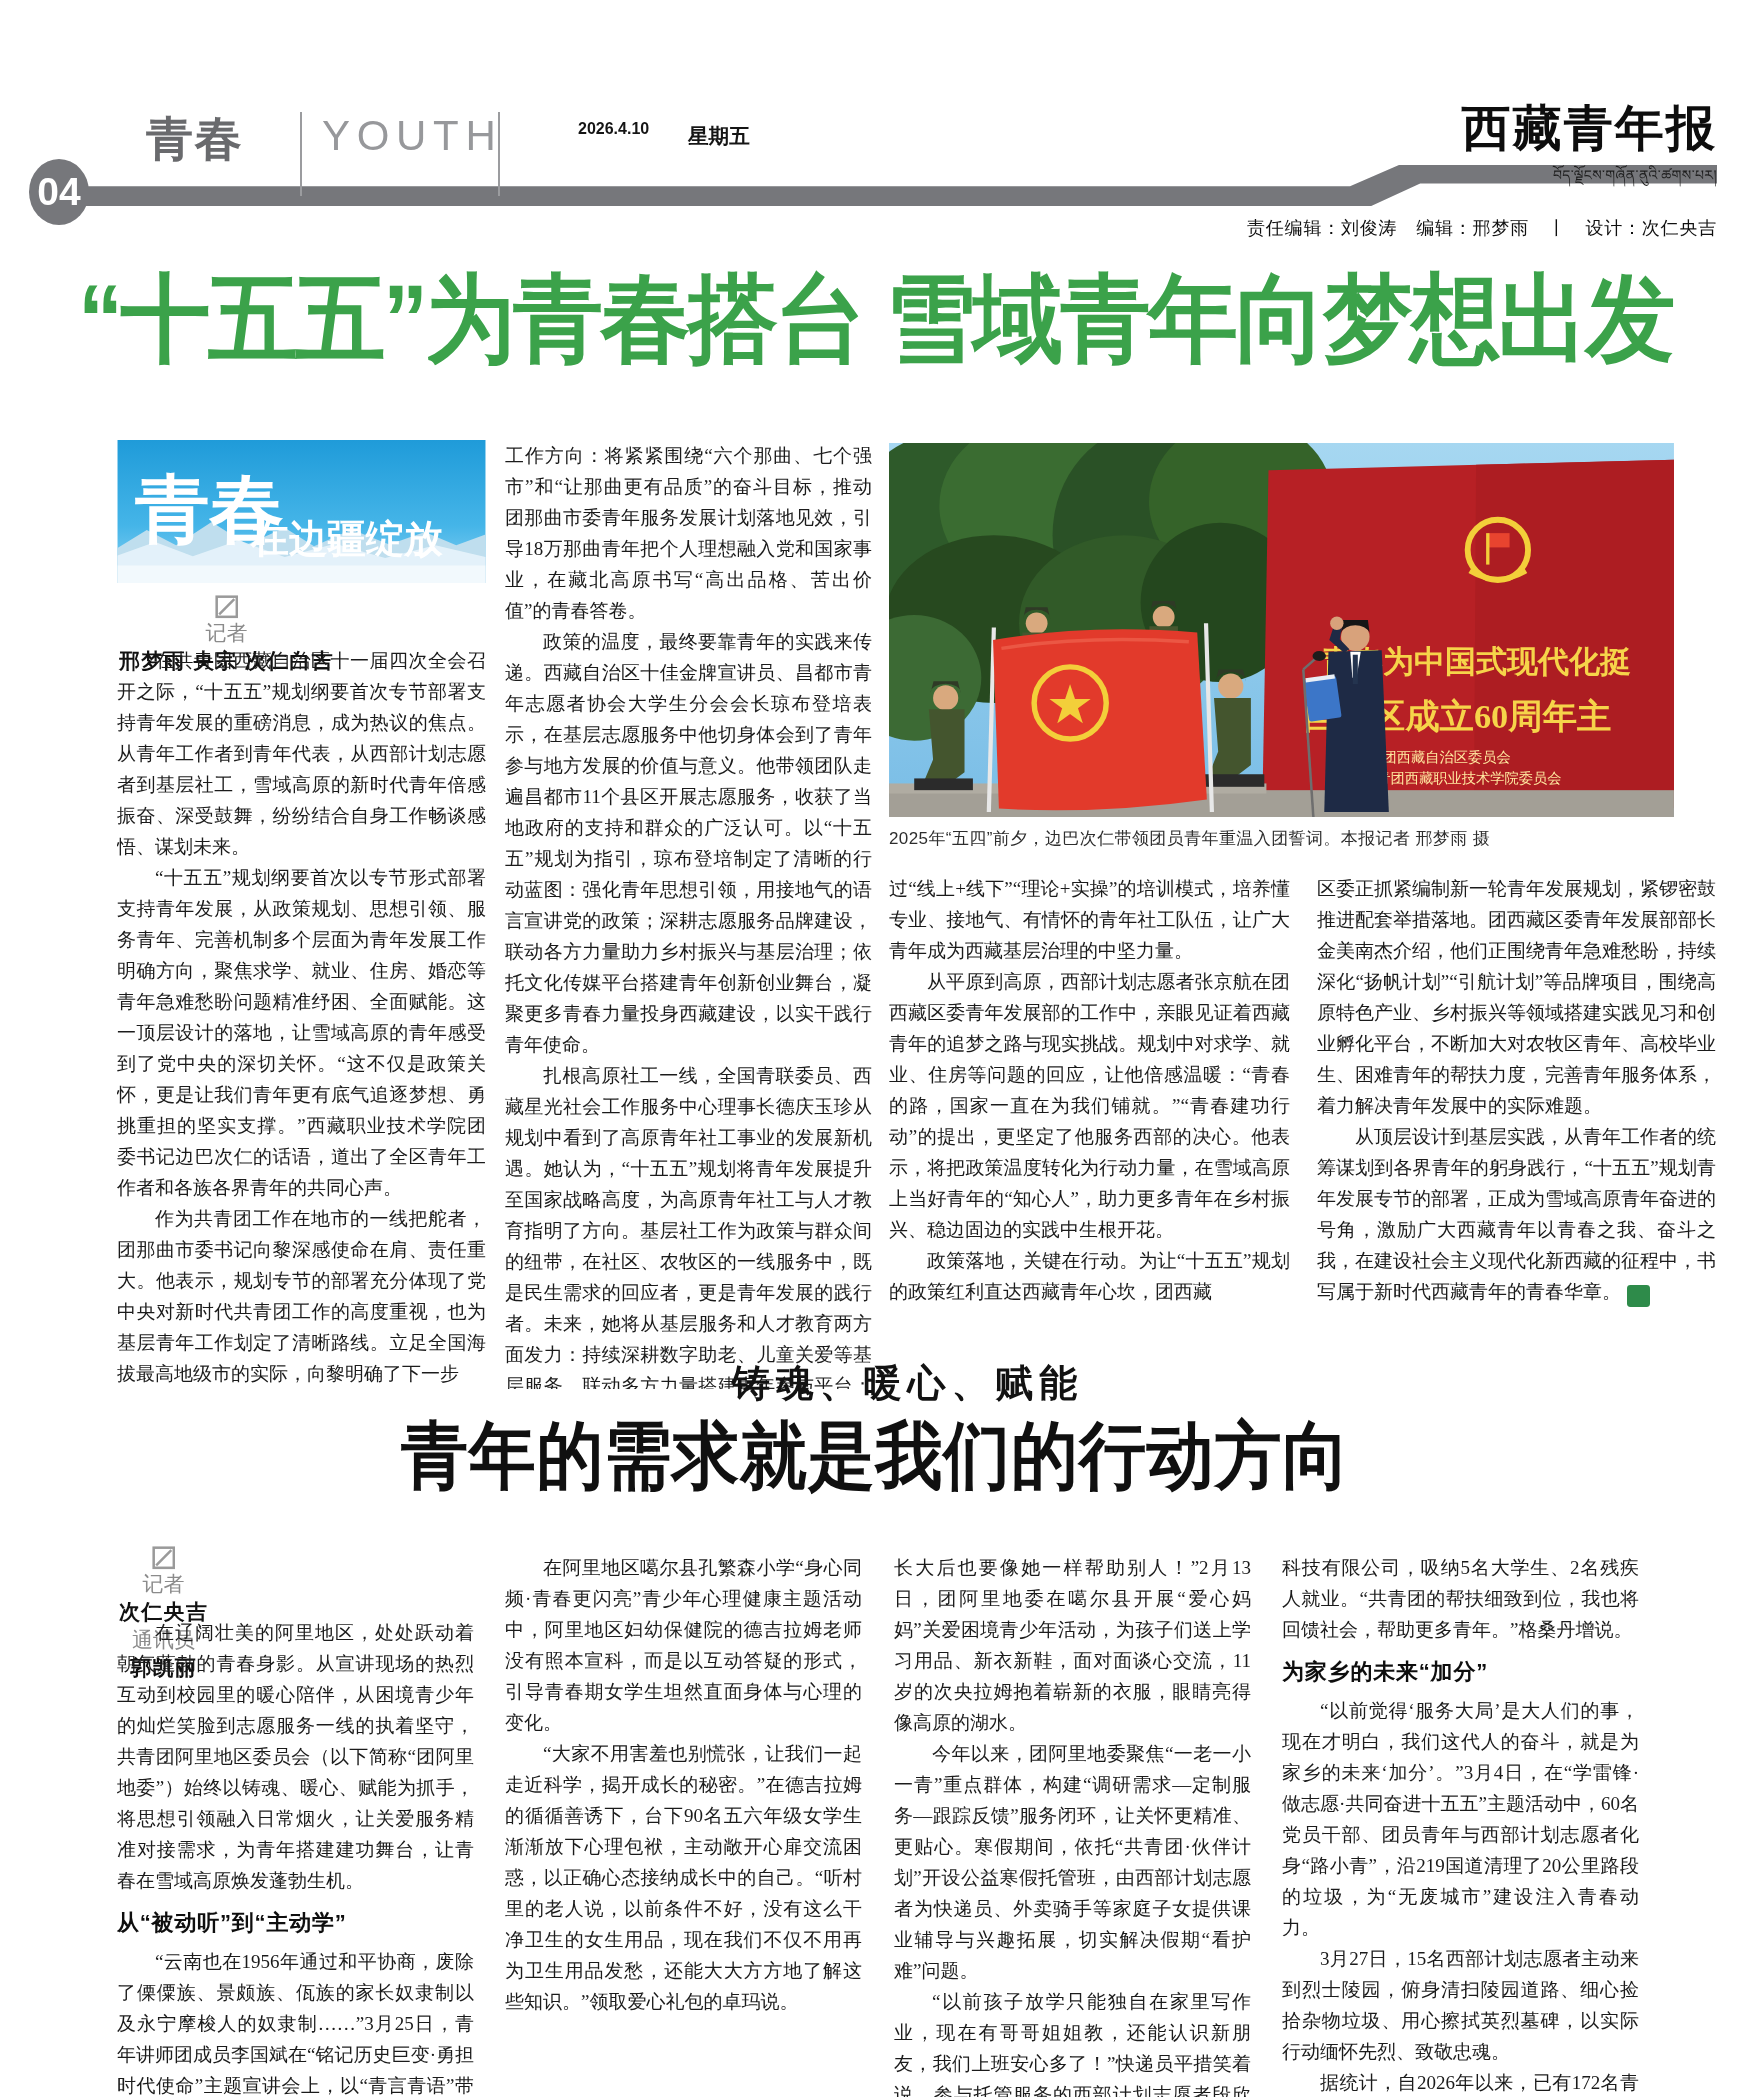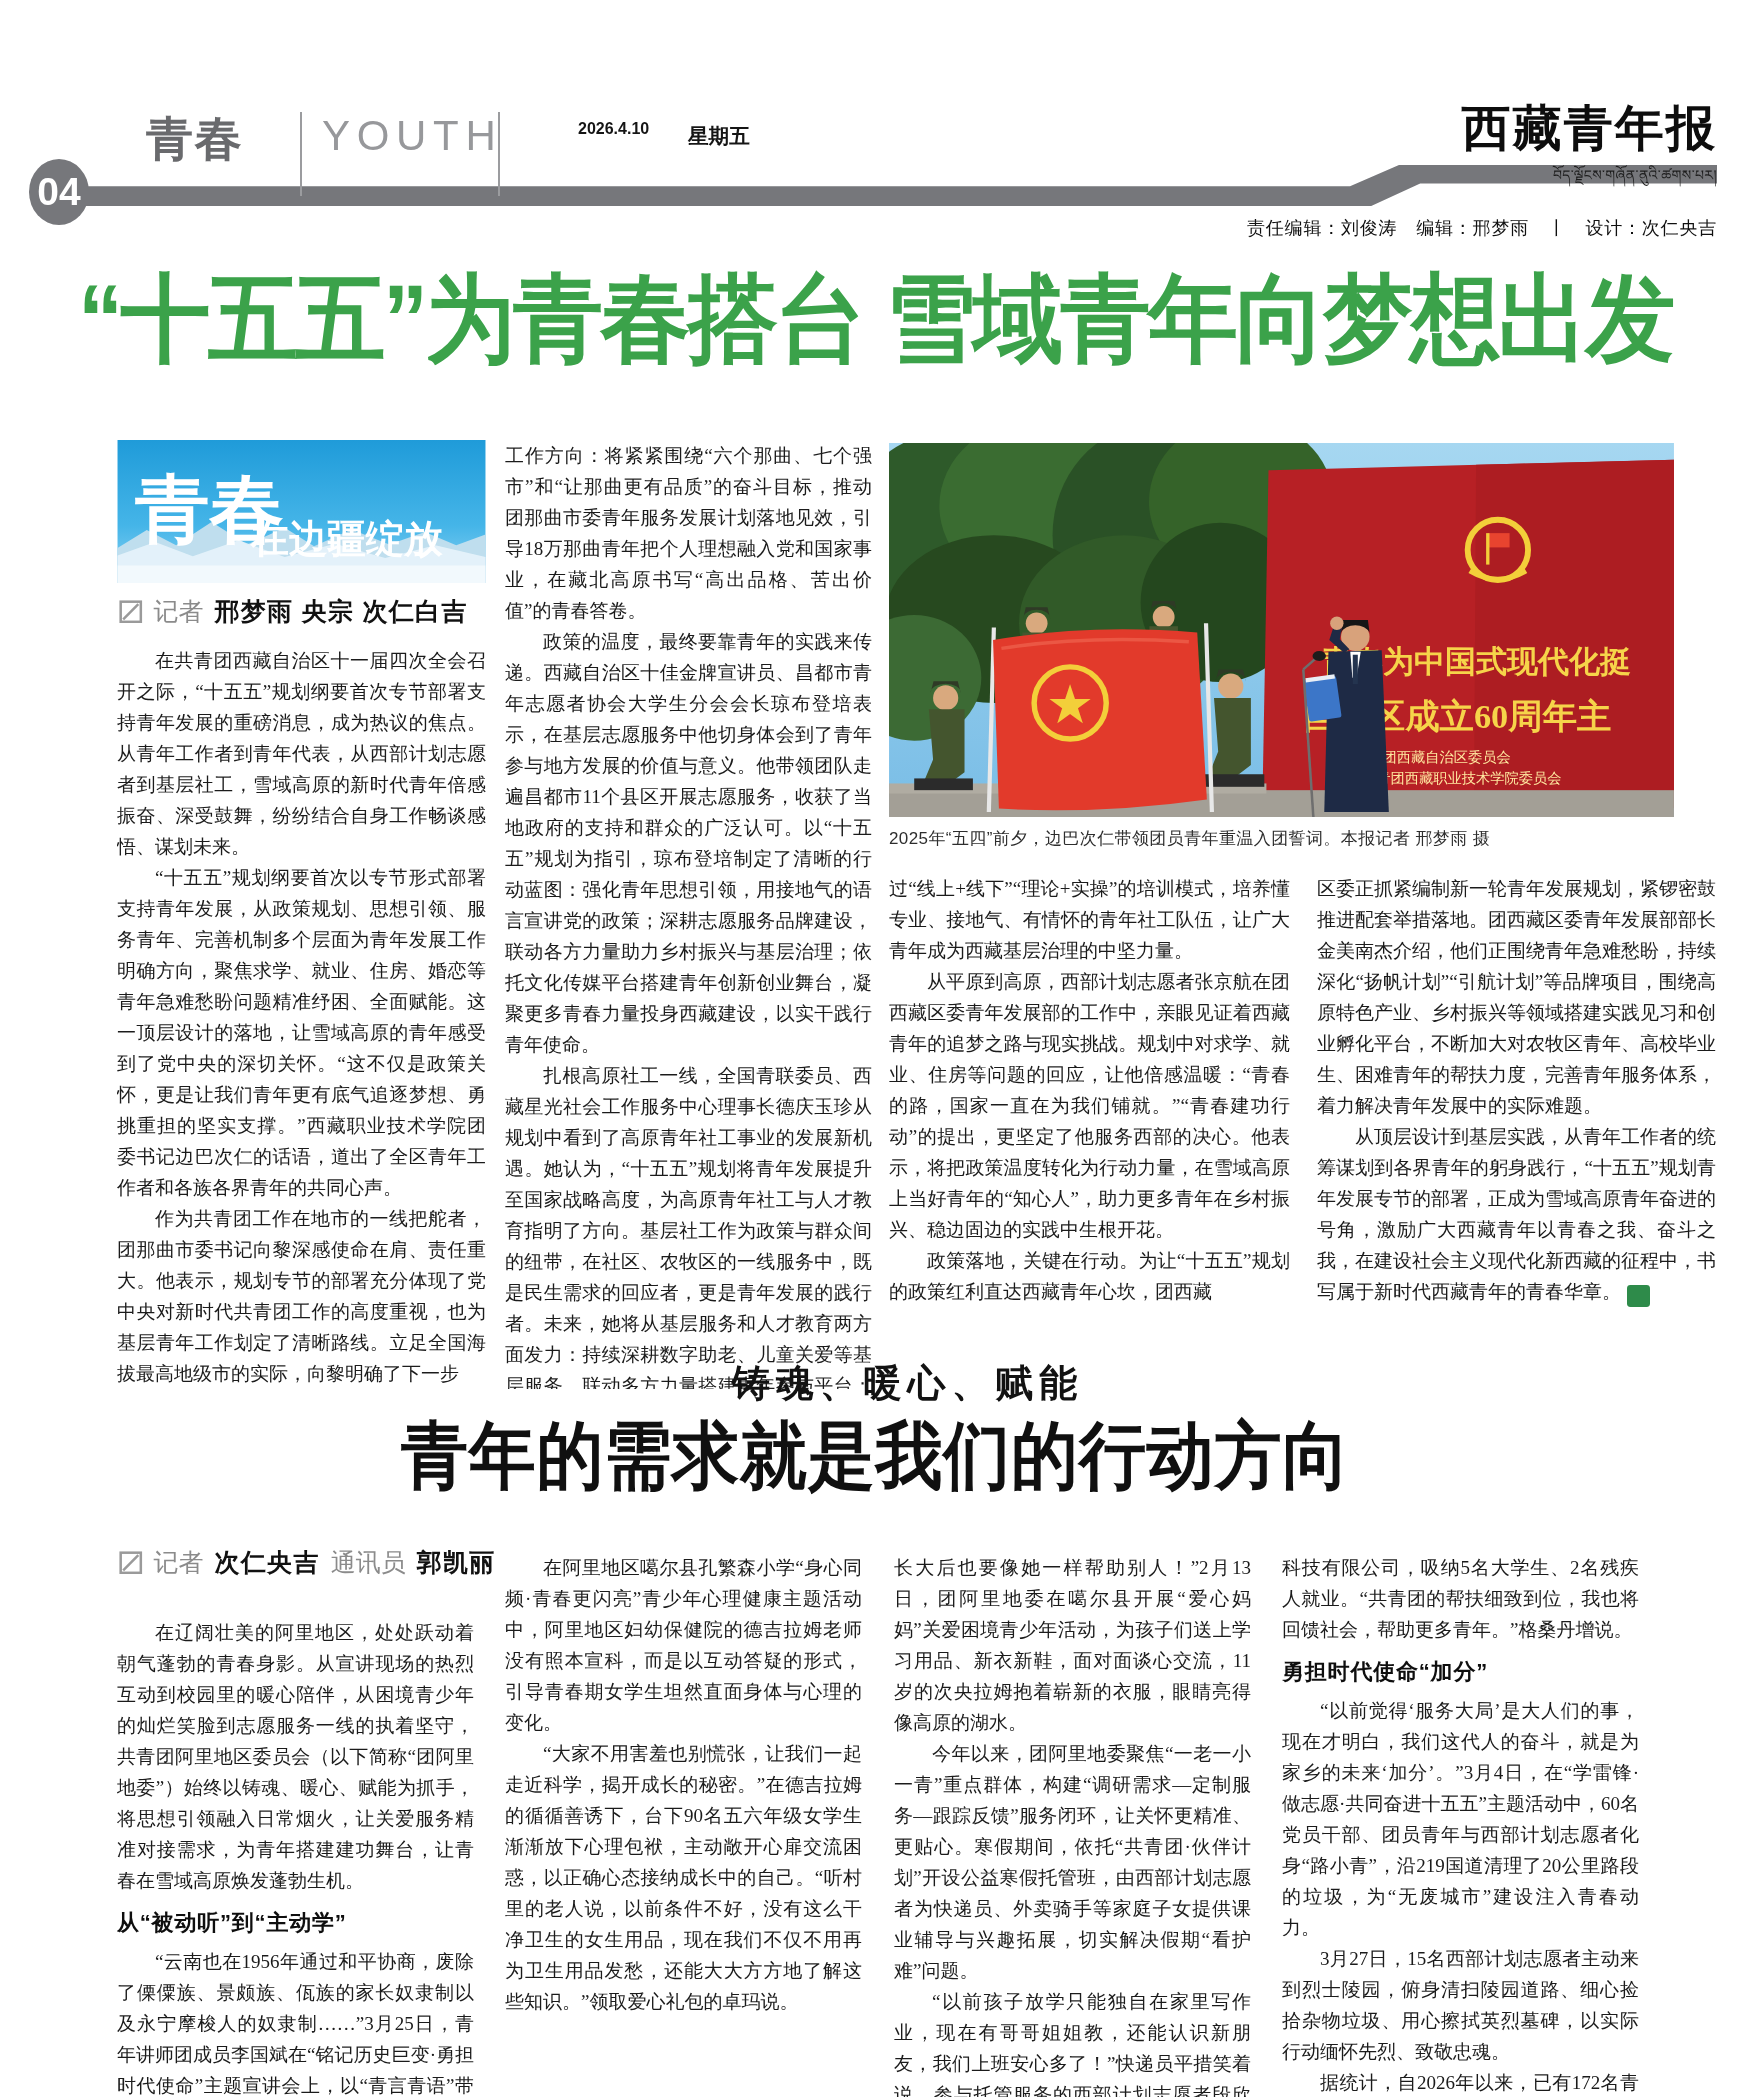--- a/index.html
+++ b/index.html
@@ -45,21 +45,21 @@
   .sub{
     font-family:"Liberation Sans","DejaVu Sans",sans-serif;
     font-size:22px;font-weight:800;color:#0e0e0e;margin:11px 0 7.6px 0;text-indent:0;letter-spacing:0.8px;
   }
   .endmark{
     display:inline-block;width:22.7px;height:22.7px;background:#2e8b4a;border-radius:3.4px;color:#fff;
     font-family:"Liberation Sans",sans-serif;font-size:15px;line-height:22.7px;text-align:center;
     vertical-align:-2.5px;margin-left:5.9px;
   }
   
-  .byline{display:flex;align-items:center;gap:11px;font-size:25px;}
+  .byline{display:flex;align-items:center;font-size:21px;flex-direction:column;}
   .byline .lab{color:#8b8b8b;font-weight:500;}
   .byline .nm{color:#111;font-weight:700;letter-spacing:1.3px;}
   
   .caption{font-size:17px;color:#2d2d2d;letter-spacing:0.4px;font-weight:500;}
   .promo-frame,.photo-frame{display:block;}
 </style>
 </head>
 <body>
 
 <div class="abs page-badge">
@@ -244,19 +244,19 @@
 
 </div>
 <div class="abs coltext" style="left:894px;top:1552px;width:357px;height:793px;">
   <p>长大后也要像她一样帮助别人！”2月13日，团阿里地委在噶尔县开展“爱心妈妈”关爱困境青少年活动，为孩子们送上学习用品、新衣新鞋，面对面谈心交流，11岁的次央拉姆抱着崭新的衣服，眼睛亮得像高原的湖水。</p>
   <p class="ind">今年以来，团阿里地委聚焦“一老一小一青”重点群体，构建“调研需求—定制服务—跟踪反馈”服务闭环，让关怀更精准、更贴心。寒假期间，依托“共青团·伙伴计划”开设公益寒假托管班，由西部计划志愿者为快递员、外卖骑手等家庭子女提供课业辅导与兴趣拓展，切实解决假期“看护难”问题。</p>
   <p class="ind">“以前孩子放学只能独自在家里写作业，现在有哥哥姐姐教，还能认识新朋友，我们上班安心多了！”快递员平措笑着说。参与托管服务的西部计划志愿者段欣茹表示：“这些孩子缺的不是物质，而是一份‘被看见’的温暖。”</p>
 
 </div>
 <div class="abs coltext" style="left:1282px;top:1552px;width:357px;height:793px;">
   <p>科技有限公司，吸纳5名大学生、2名残疾人就业。“共青团的帮扶细致到位，我也将回馈社会，帮助更多青年。”格桑丹增说。</p>
-  <h4 class="sub">勇担时代使命“加分”</h4>
+  <h4 class="sub">为家乡的未来“加分”</h4>
   <p class="ind">“以前觉得‘服务大局’是大人们的事，现在才明白，我们这代人的奋斗，就是为家乡的未来‘加分’。”3月4日，在“学雷锋·做志愿·共同奋进十五五”主题活动中，60名党员干部、团员青年与西部计划志愿者化身“路小青”，沿219国道清理了20公里路段的垃圾，为“无废城市”建设注入青春动力。</p>
   <p class="ind">3月27日，15名西部计划志愿者主动来到烈士陵园，俯身清扫陵园道路、细心捡拾杂物垃圾、用心擦拭英烈墓碑，以实际行动缅怀先烈、致敬忠魂。</p>
   <p class="ind">据统计，自2026年以来，已有172名青年志愿者、返乡大学生和驻村工作队员主动申请加入志愿服务队伍，参与公益托管服务累计77天；215名西部计划志愿者全年开展活动90场，累计出动959人次，服务时长超2457小时，服务群众2240人次。越来越多的青年正将个人理想融入乡村振兴、基层治理与公益服务，在乡村振兴、基层治理中勇挑重担。</p>
 
 </div>
 
 
 </body></html>

